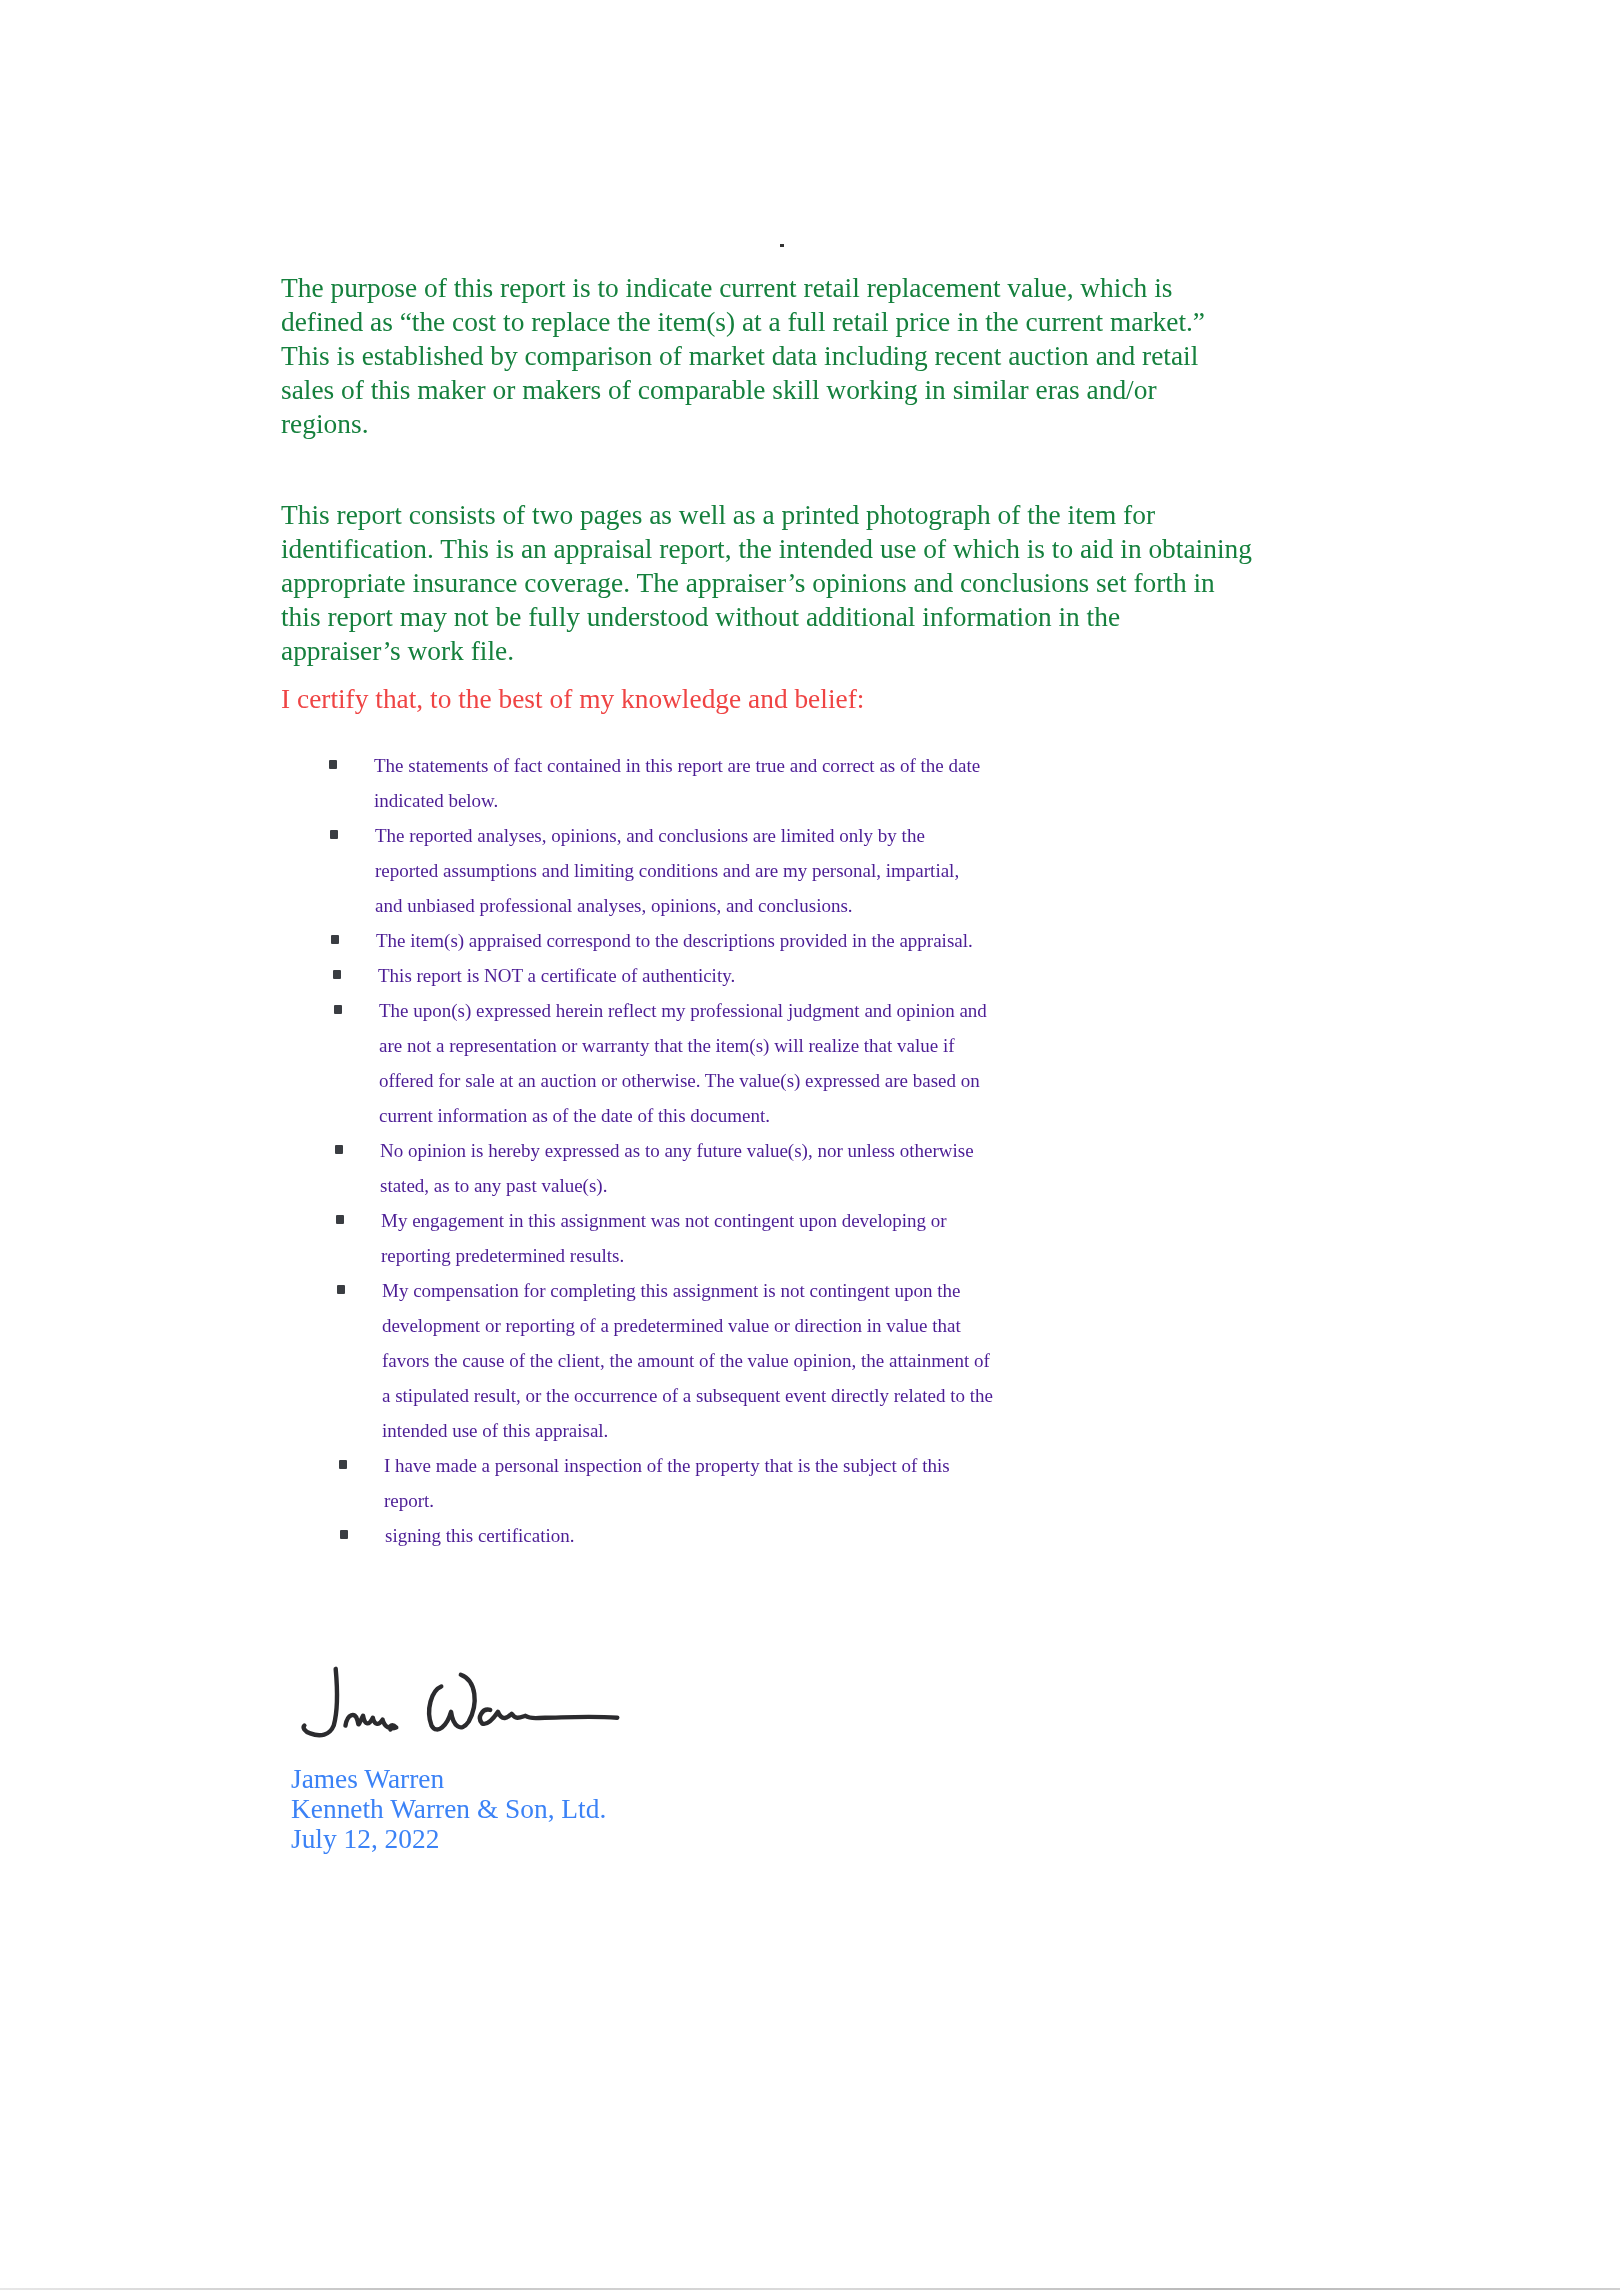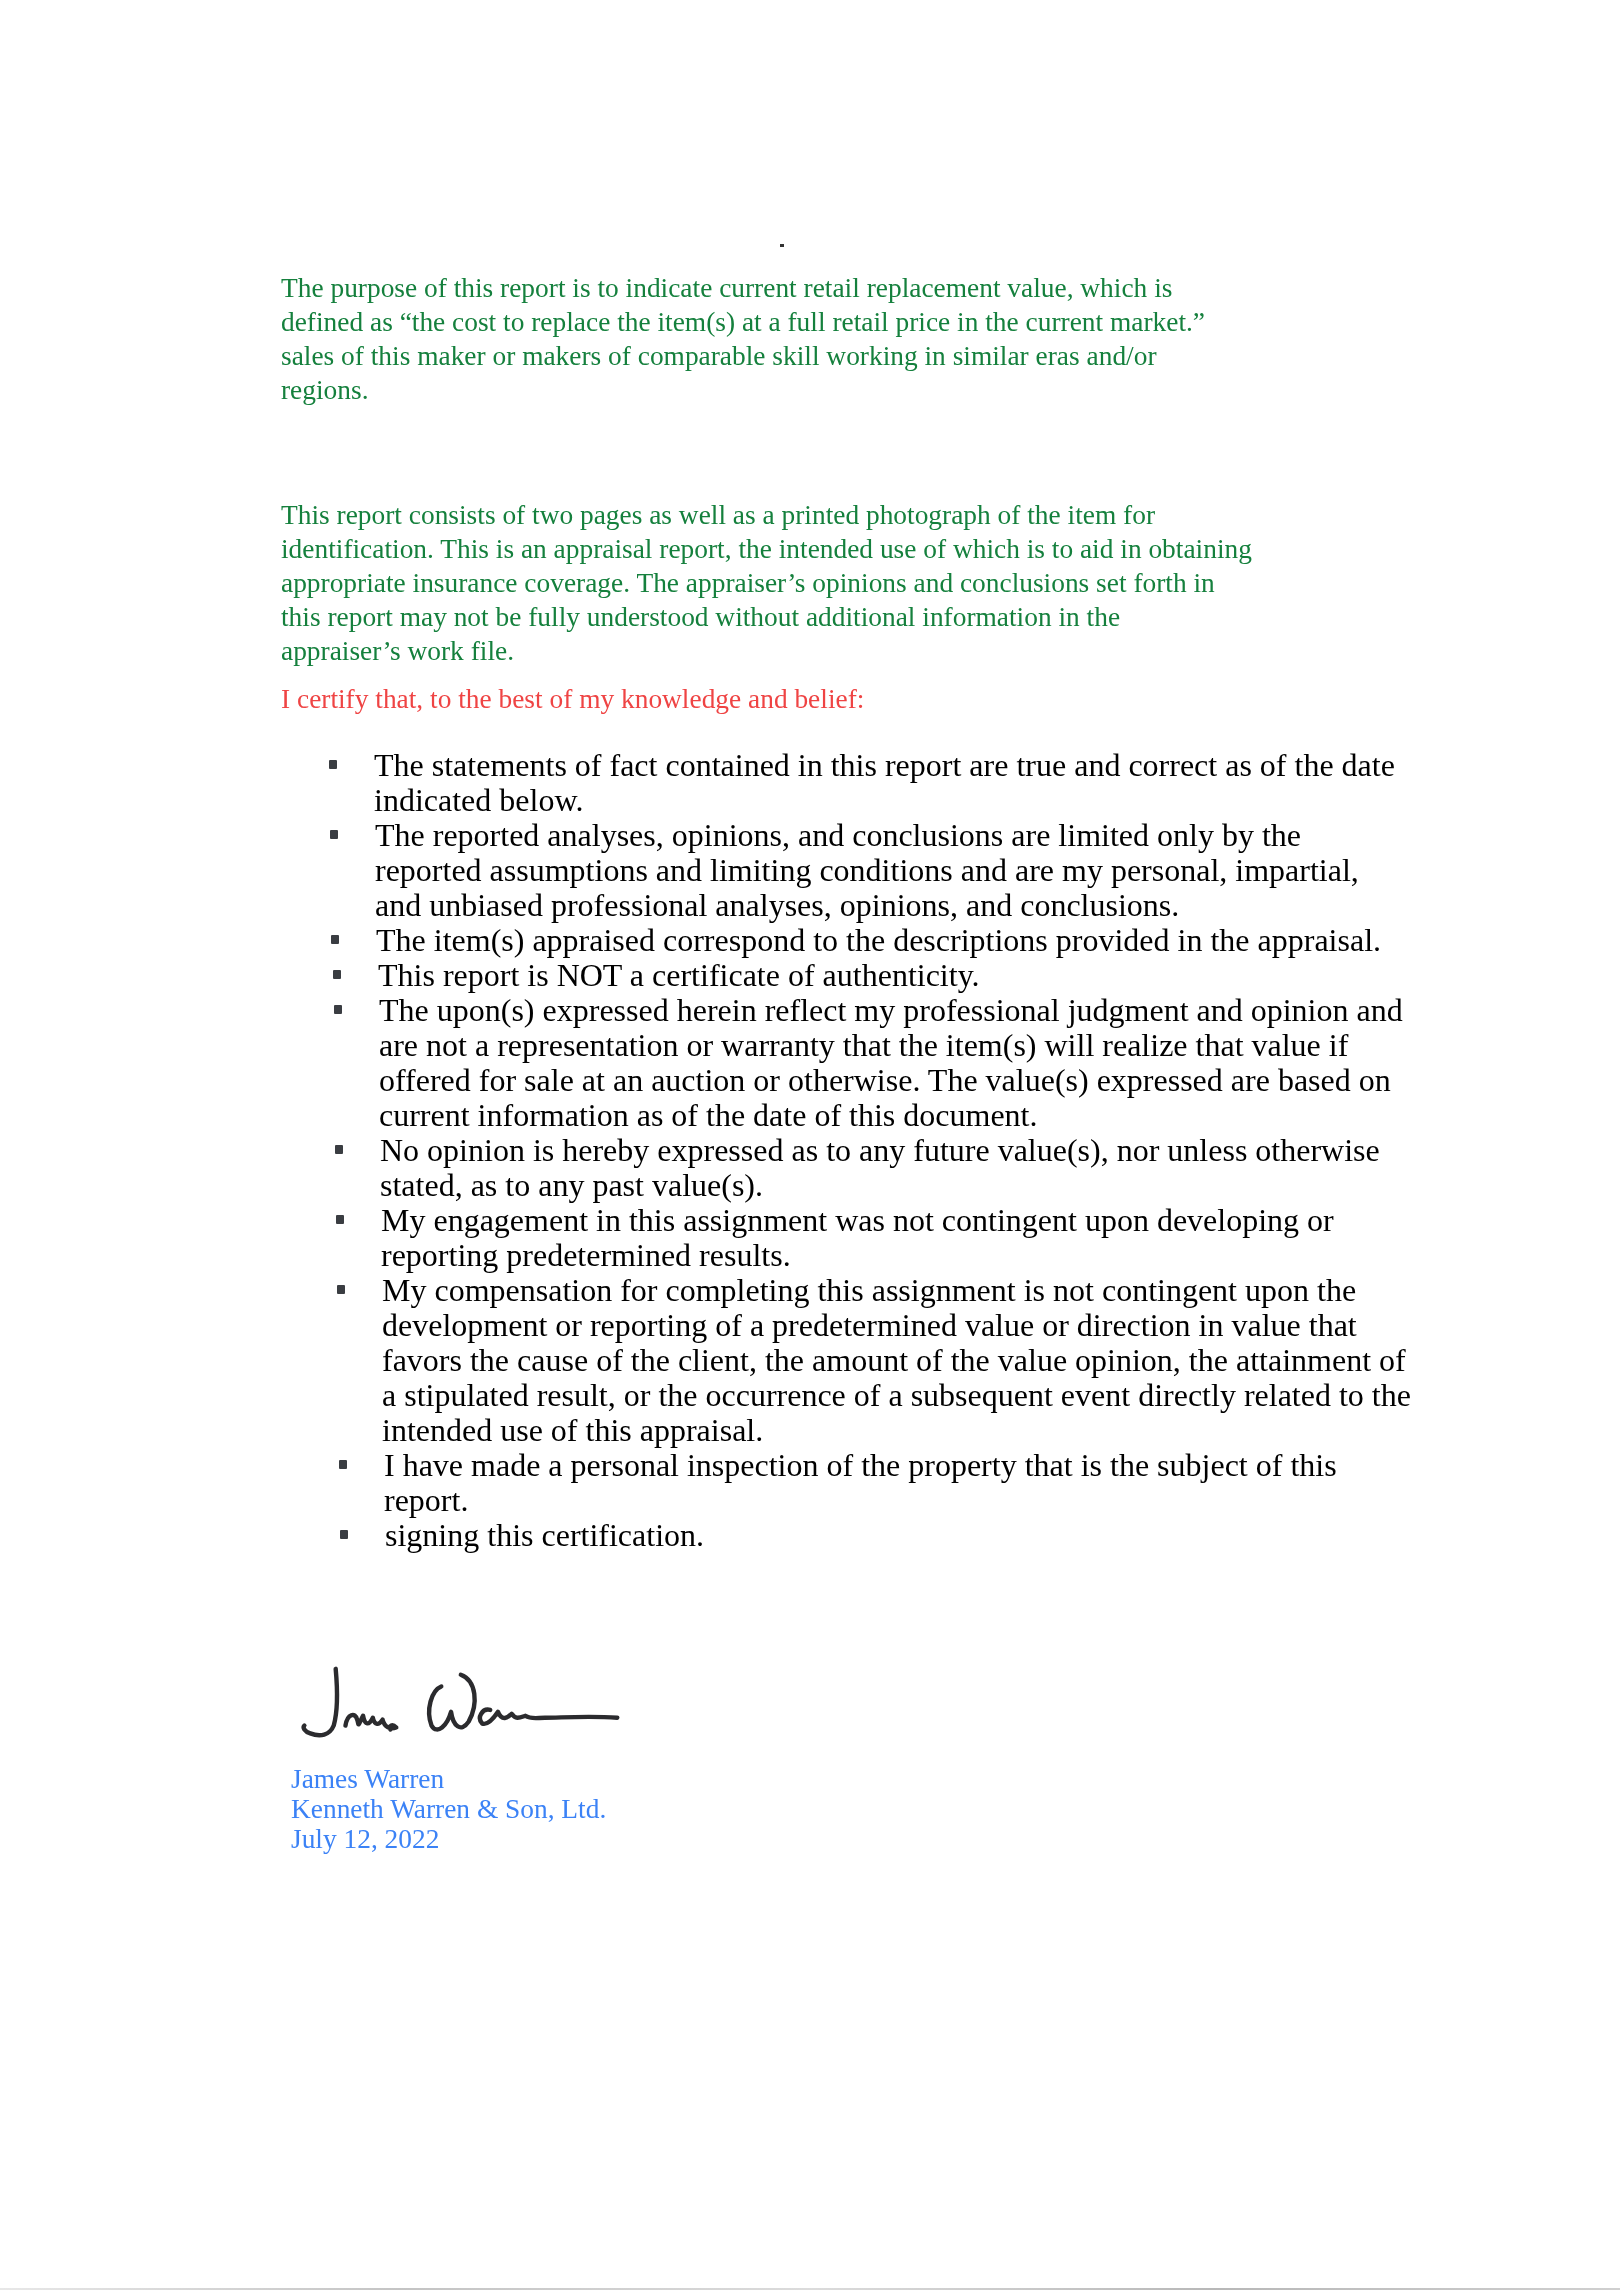--- a/index.html
+++ b/index.html
@@ -4,39 +4,40 @@
 <style>
   html, body { margin: 0; padding: 0; background: #ffffff; }
   body { width: 1620px; height: 2292px; position: relative; overflow: hidden; font-family: "Liberation Serif", serif; color: #1f2328; }
   .page { position: absolute; left: 0; top: 0; width: 1620px; height: 2292px; background: #ffffff; }
   .speck { position: absolute; left: 780px; top: 244px; width: 3.9px; height: 2.9px; background: #333; }
   .para { position: absolute; left: 281px; font-size: 27.4px; line-height: 34px; white-space: nowrap; color: #15803d; }
   .para .line { display: block; }
   #p1 { top: 271px; }
   #p2 { top: 498px; }
   #p3 { top: 682px; color: #ef4444; }
-  .bullets { position: absolute; left: 0; top: 748px; width: 1620px; font-size: 32px; line-height: 35px; color: #000000; }
+  .bullets { position: absolute; left: 0; top: 748px; width: 1620px; font-size: 19px; line-height: 35px; color: #4c1d95; }
   .bullet-item { position: relative; white-space: nowrap; }
   .bullet-mark { position: absolute; top: 11.8px; width: 7.8px; height: 8.8px; background: #3a3d42; border-radius: 1px; }
   .bullet-text .line { display: block; }
   .sig { position: absolute; left: 294px; top: 1661px; width: 363px; height: 88px; }
   .sig svg { width: 100%; height: 100%; }
   .signer { position: absolute; left: 291px; top: 1764px; font-size: 27.4px; line-height: 30px; color: #3b82f6; white-space: nowrap; }
   .signer span { display: block; }
   .bottom-edge { position: absolute; left: 0; bottom: 2px; width: 1620px; height: 2px; background: linear-gradient(90deg,#ddd,#aaa,#ccc,#999,#bbb); opacity: 0.7; }
 </style>
 </head>
 <body>
 
 <div class="page">
   <div class="speck"></div>
 
   <div class="para" id="p1">
     <span class="line">The purpose of this report is to indicate current retail replacement value, which is</span>
     <span class="line">defined as “the cost to replace the item(s) at a full retail price in the current market.”</span>
+    <span class="line">This is established by comparison of market data including recent auction and retail</span>
     <span class="line">sales of this maker or makers of comparable skill working in similar eras and/or</span>
     <span class="line">regions.</span>
   </div>
 
   <div class="para" id="p2">
     <span class="line">This report consists of two pages as well as a printed photograph of the item for</span>
     <span class="line">identification. This is an appraisal report, the intended use of which is to aid in obtaining</span>
     <span class="line">appropriate insurance coverage. The appraiser’s opinions and conclusions set forth in</span>
     <span class="line">this report may not be fully understood without additional information in the</span>
     <span class="line">appraiser’s work file.</span>

